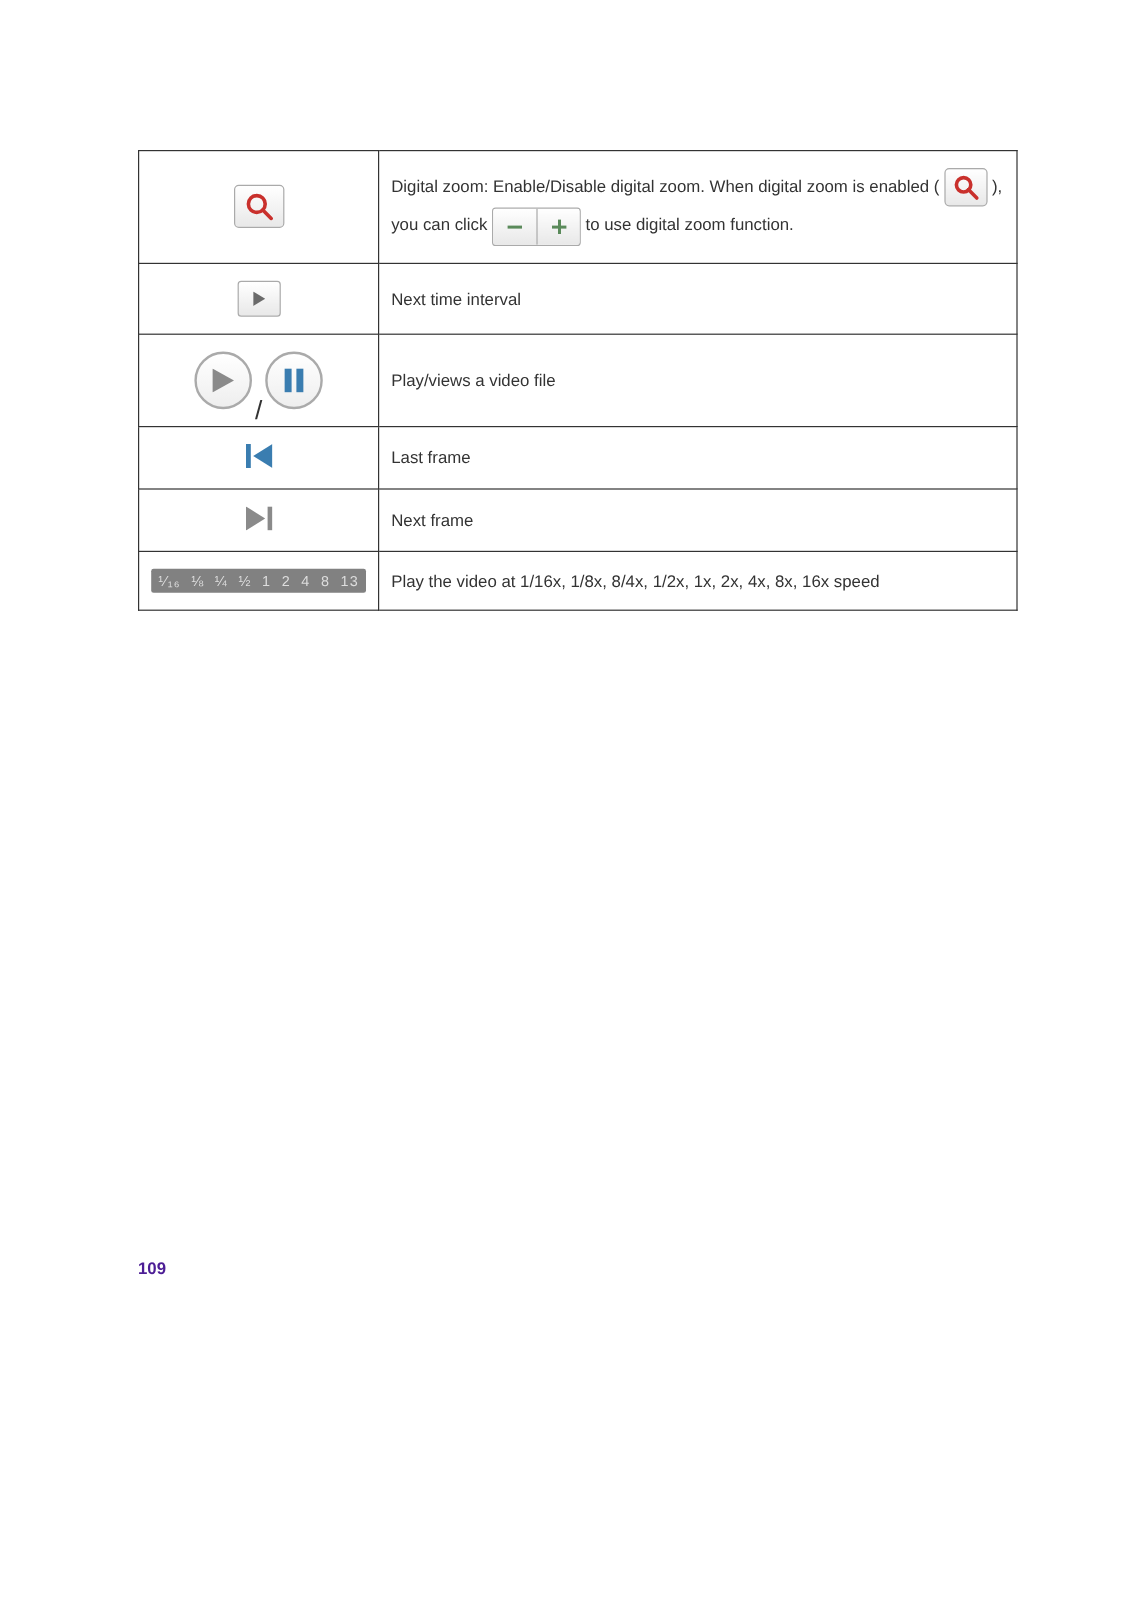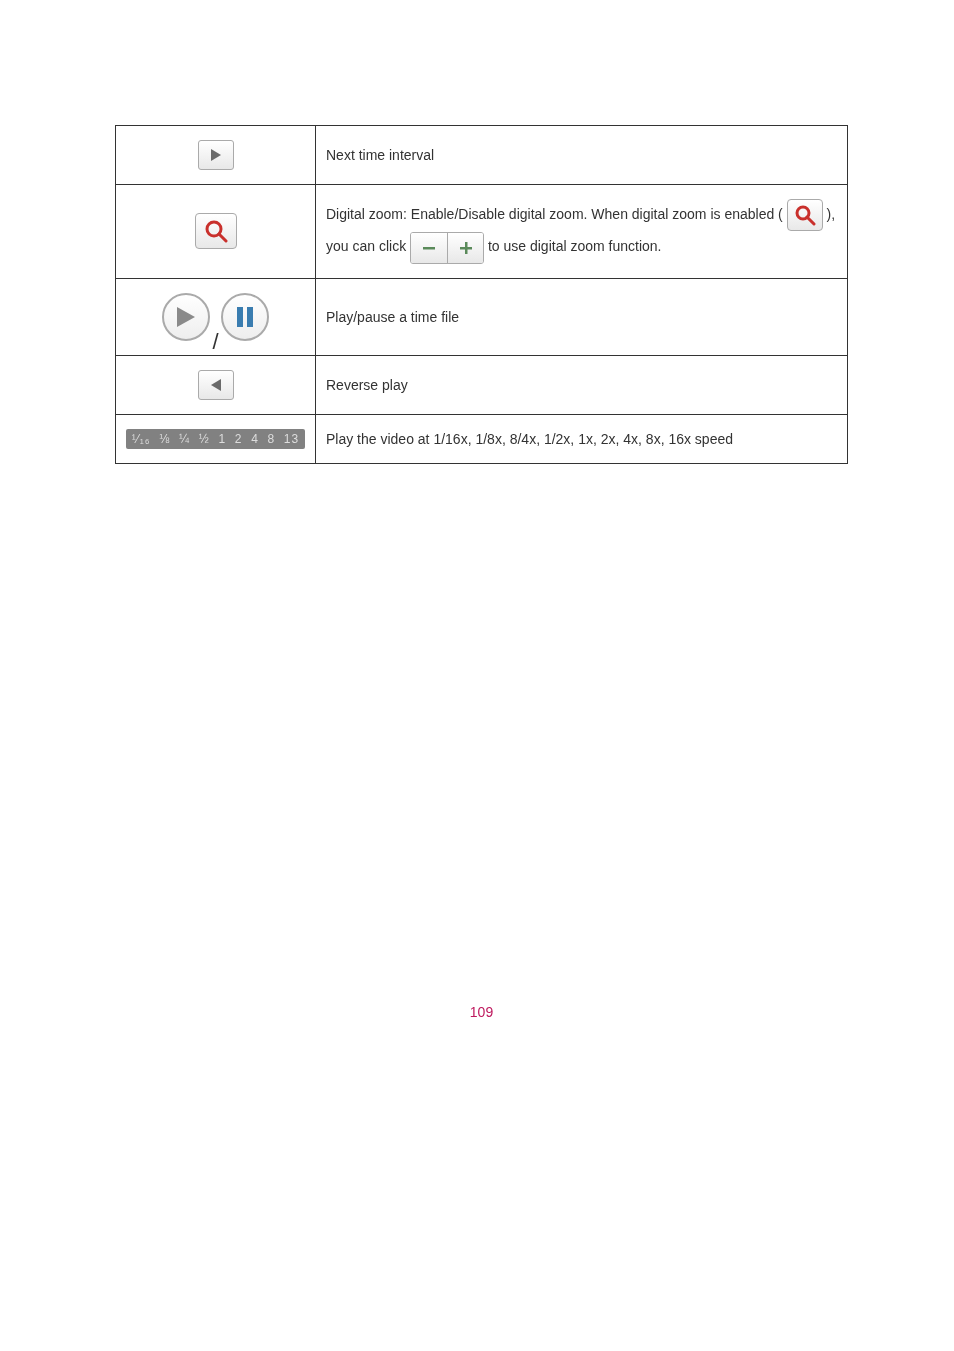--- a/index.html
+++ b/index.html
@@ -88,46 +88,35 @@
     .btn-group .half {
       display: inline-flex;
       align-items: center;
       justify-content: center;
       width: 36px;
       height: 30px;
       background: linear-gradient(#fff, #e8e8e8);
     }
     .btn-group .half + .half { border-left: 1px solid #aaa; }
     .page-num {
-      text-align: center;
-      color: #be185d;
+      color: #4c1d95;
       font-size: 14px;
       padding-top: 540px;
+      font-weight: bold;
     }
     svg { display: block; }
   </style>
 </head>
 <body>
 
 <div class="page">
   <table class="main">
 
     <tbody>
         <tr>
-      <td class="icon-cell">
-        <span class="btn">
-          <svg width="10" height="12">
-                <polygon points="0,0 10,6 0,12" fill="#6a6a6a"></polygon>
-              </svg>
-        </span>
-      </td>
-      <td>Next time interval</td>
-    </tr>
-
-    <tr>
       <td class="icon-cell">
         <span class="btn btn-sm">
           <svg width="24" height="24">
             <circle cx="10" cy="10" r="7" fill="none" stroke="#c9302c" stroke-width="3"></circle>
             <line x1="15" y1="15" x2="22" y2="22" stroke="#c9302c" stroke-width="3" stroke-linecap="round"></line>
           </svg>
         </span>
       </td>
       <td style="line-height:2.2">
         <span>Digital zoom: Enable/Disable digital zoom.   When digital zoom is enabled (</span>
@@ -148,51 +137,74 @@
             <svg width="14" height="14">
                   <rect x="1" y="6" width="12" height="2.5" fill="#5a8a5a"></rect>
                   <rect x="6" y="1" width="2.5" height="12" fill="#5a8a5a"></rect>
                 </svg>
           </span>
         </span>
         <span> to use digital zoom function.</span>
       </td>
     </tr>
 
+    <tr>
+      <td class="icon-cell">
+        <span class="btn">
+          <svg width="10" height="12">
+                <polygon points="0,0 10,6 0,12" fill="#6a6a6a"></polygon>
+              </svg>
+        </span>
+      </td>
+      <td>Next time interval</td>
+    </tr>
+
 
     <tr>
       <td class="icon-cell play-pause-cell">
         <span class="circle-btn">
           <svg width="18" height="20">
                 <polygon points="0,0 18,10 0,20" fill="#8a8a8a"></polygon>
               </svg>
         </span>
         <span class="slash">/</span>
         <span class="circle-btn">
           <svg width="16" height="20">
                 <rect x="0" y="0" width="6" height="20" fill="#3a7db0"></rect>
                 <rect x="10" y="0" width="6" height="20" fill="#3a7db0"></rect>
               </svg>
         </span>
       </td>
-      <td>Play/pause a time file</td>
-    </tr>
-
-
-
-    <tr>
-      <td class="icon-cell">
-        <span class="btn">
-          <svg width="10" height="12">
-                <polygon points="10,0 0,6 10,12" fill="#6a6a6a"></polygon>
-              </svg>
-        </span>
-      </td>
-      <td>Reverse play</td>
-    </tr>
+      <td>Play/views a video file</td>
+    </tr>
+
+    <tr>
+      <td class="icon-cell">
+        <span style="display:inline-block">
+          <svg width="22" height="20">
+            <rect x="0" y="0" width="4" height="20" fill="#3a7db0"></rect>
+            <polygon points="22,0 6,10 22,20" fill="#3a7db0"></polygon>
+          </svg>
+        </span>
+      </td>
+      <td>Last frame</td>
+    </tr>
+
+    <tr>
+      <td class="icon-cell">
+        <span style="display:inline-block">
+          <svg width="22" height="20">
+            <polygon points="0,0 16,10 0,20" fill="#8a8a8a"></polygon>
+            <rect x="18" y="0" width="4" height="20" fill="#8a8a8a"></rect>
+          </svg>
+        </span>
+      </td>
+      <td>Next frame</td>
+    </tr>
+
 
     <tr>
       <td class="icon-cell" style="padding-left:4px;padding-right:4px">
         <span class="speed-bar">
           <span class="frac">¹⁄₁₆</span>&nbsp;
           <span class="frac">⅛</span>&nbsp;
           <span class="frac">¼</span>&nbsp;
           <span class="frac">½</span>&nbsp;
           <span>1</span>&nbsp;
           <span>2</span>&nbsp;

